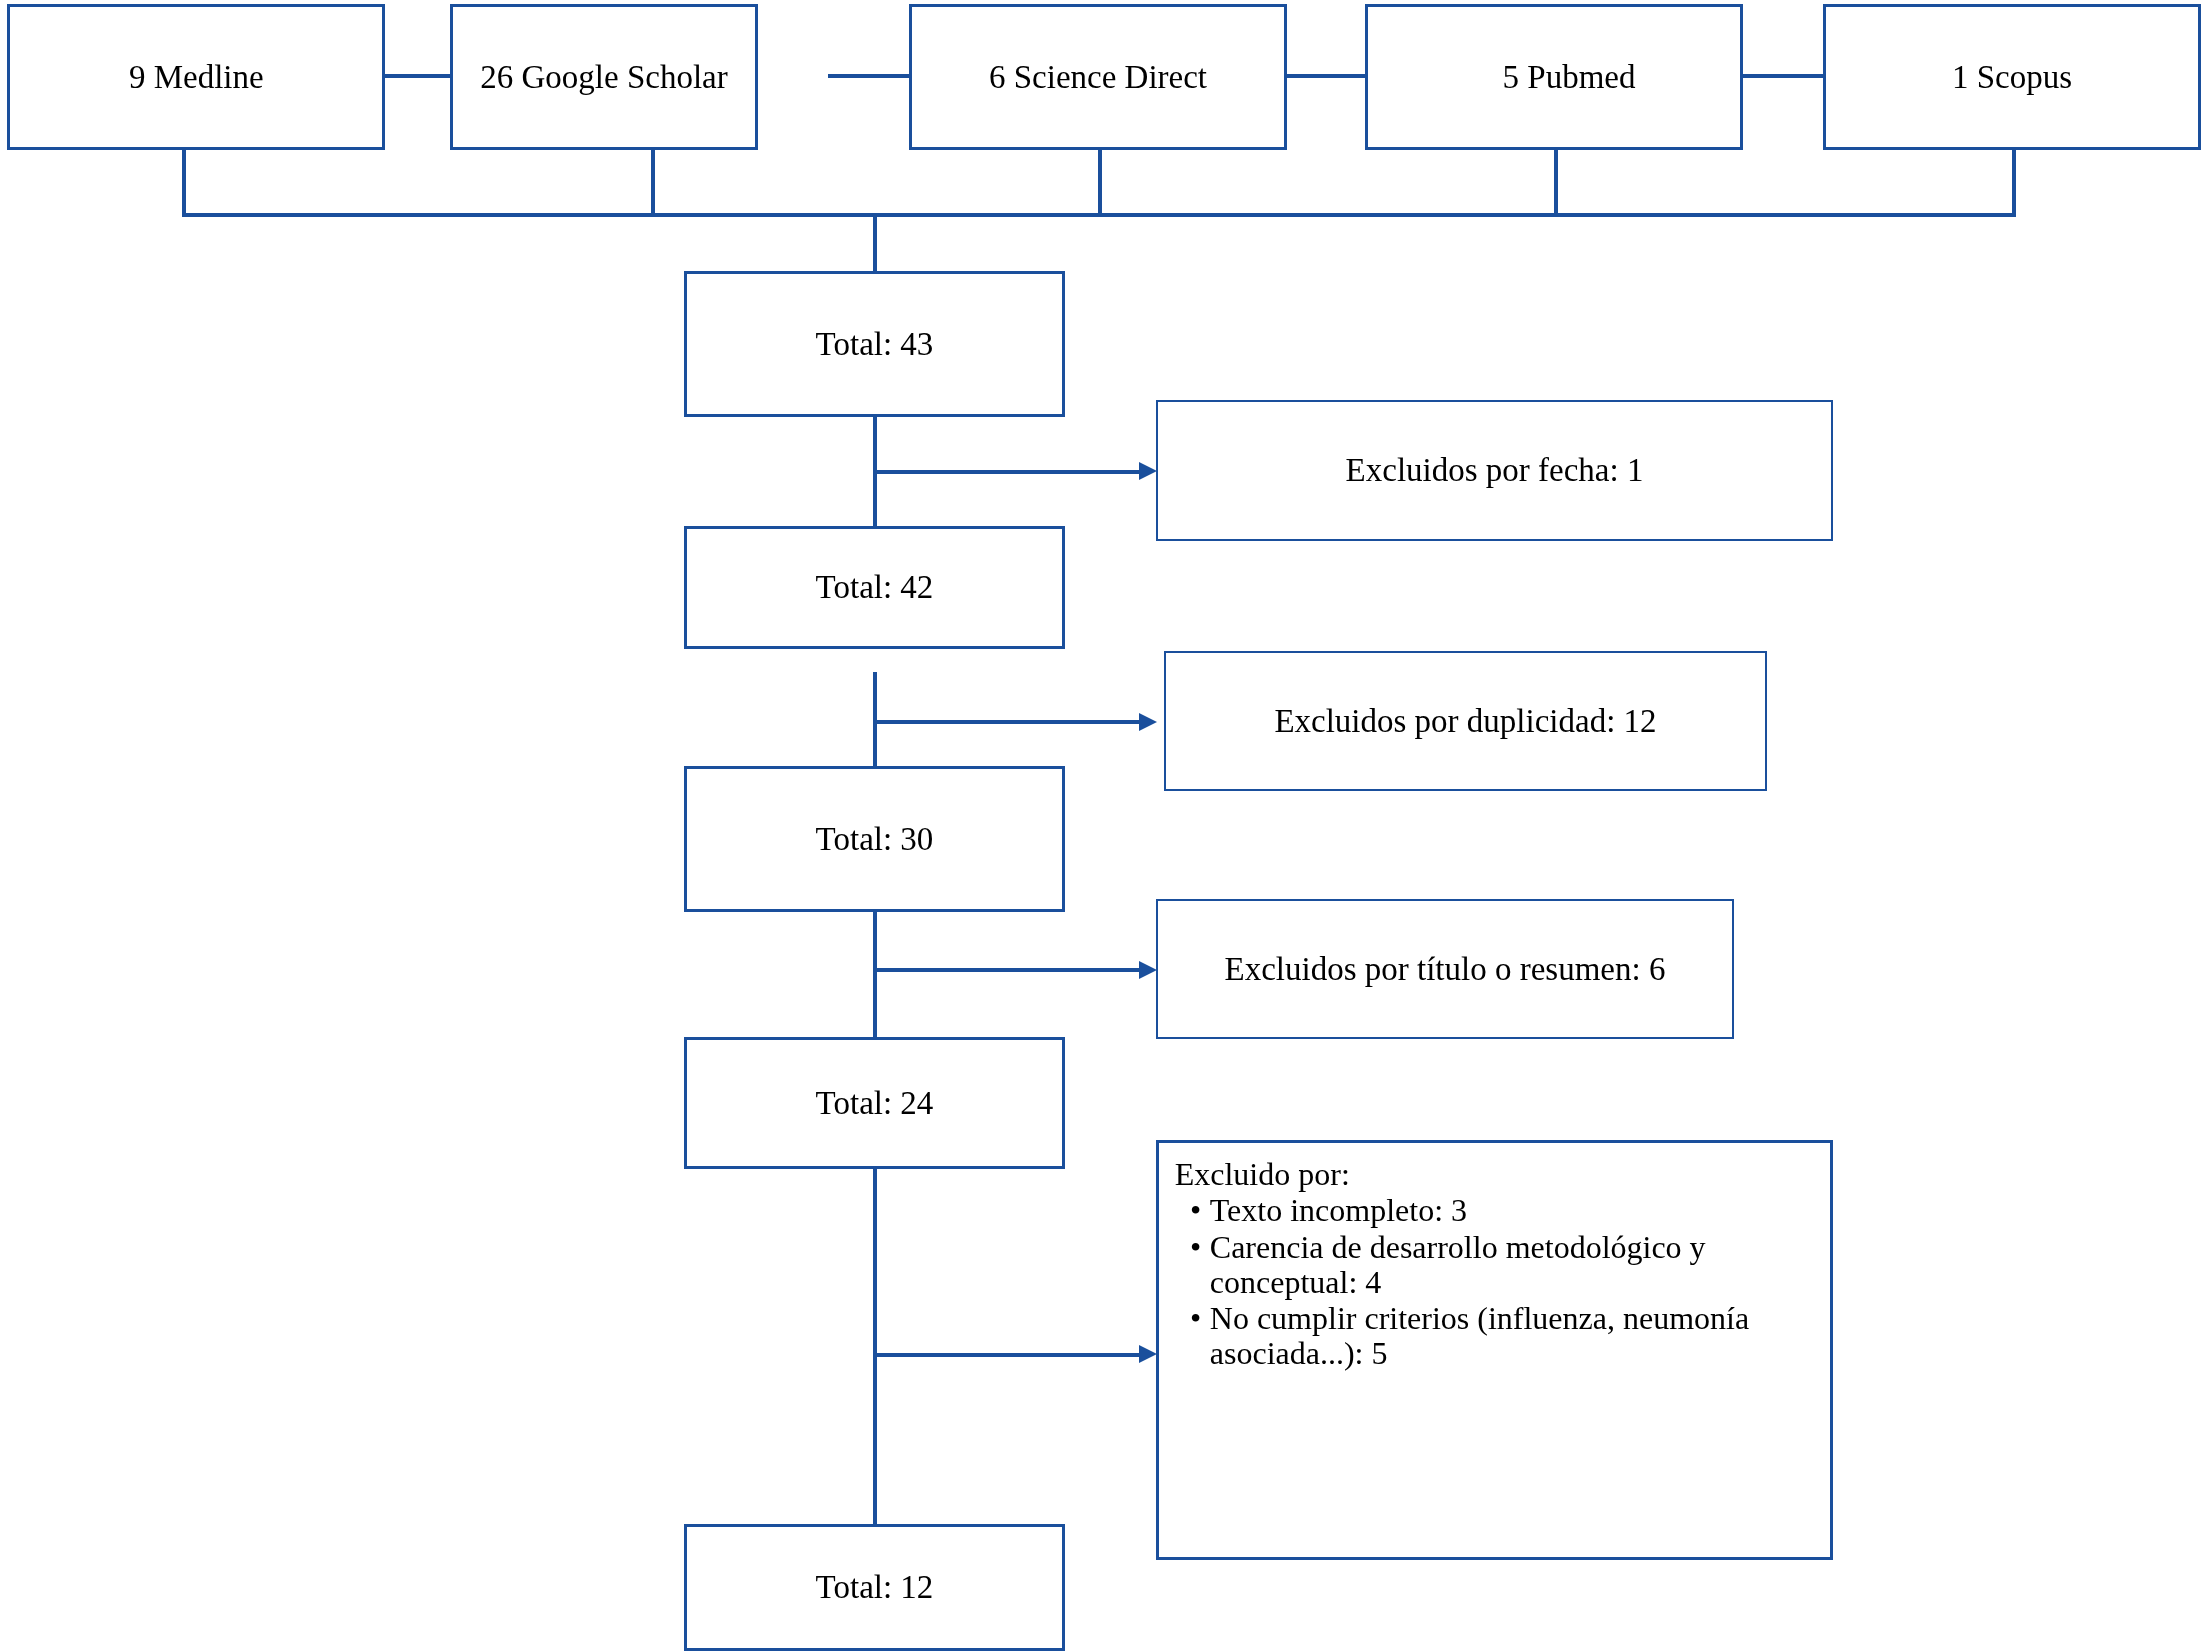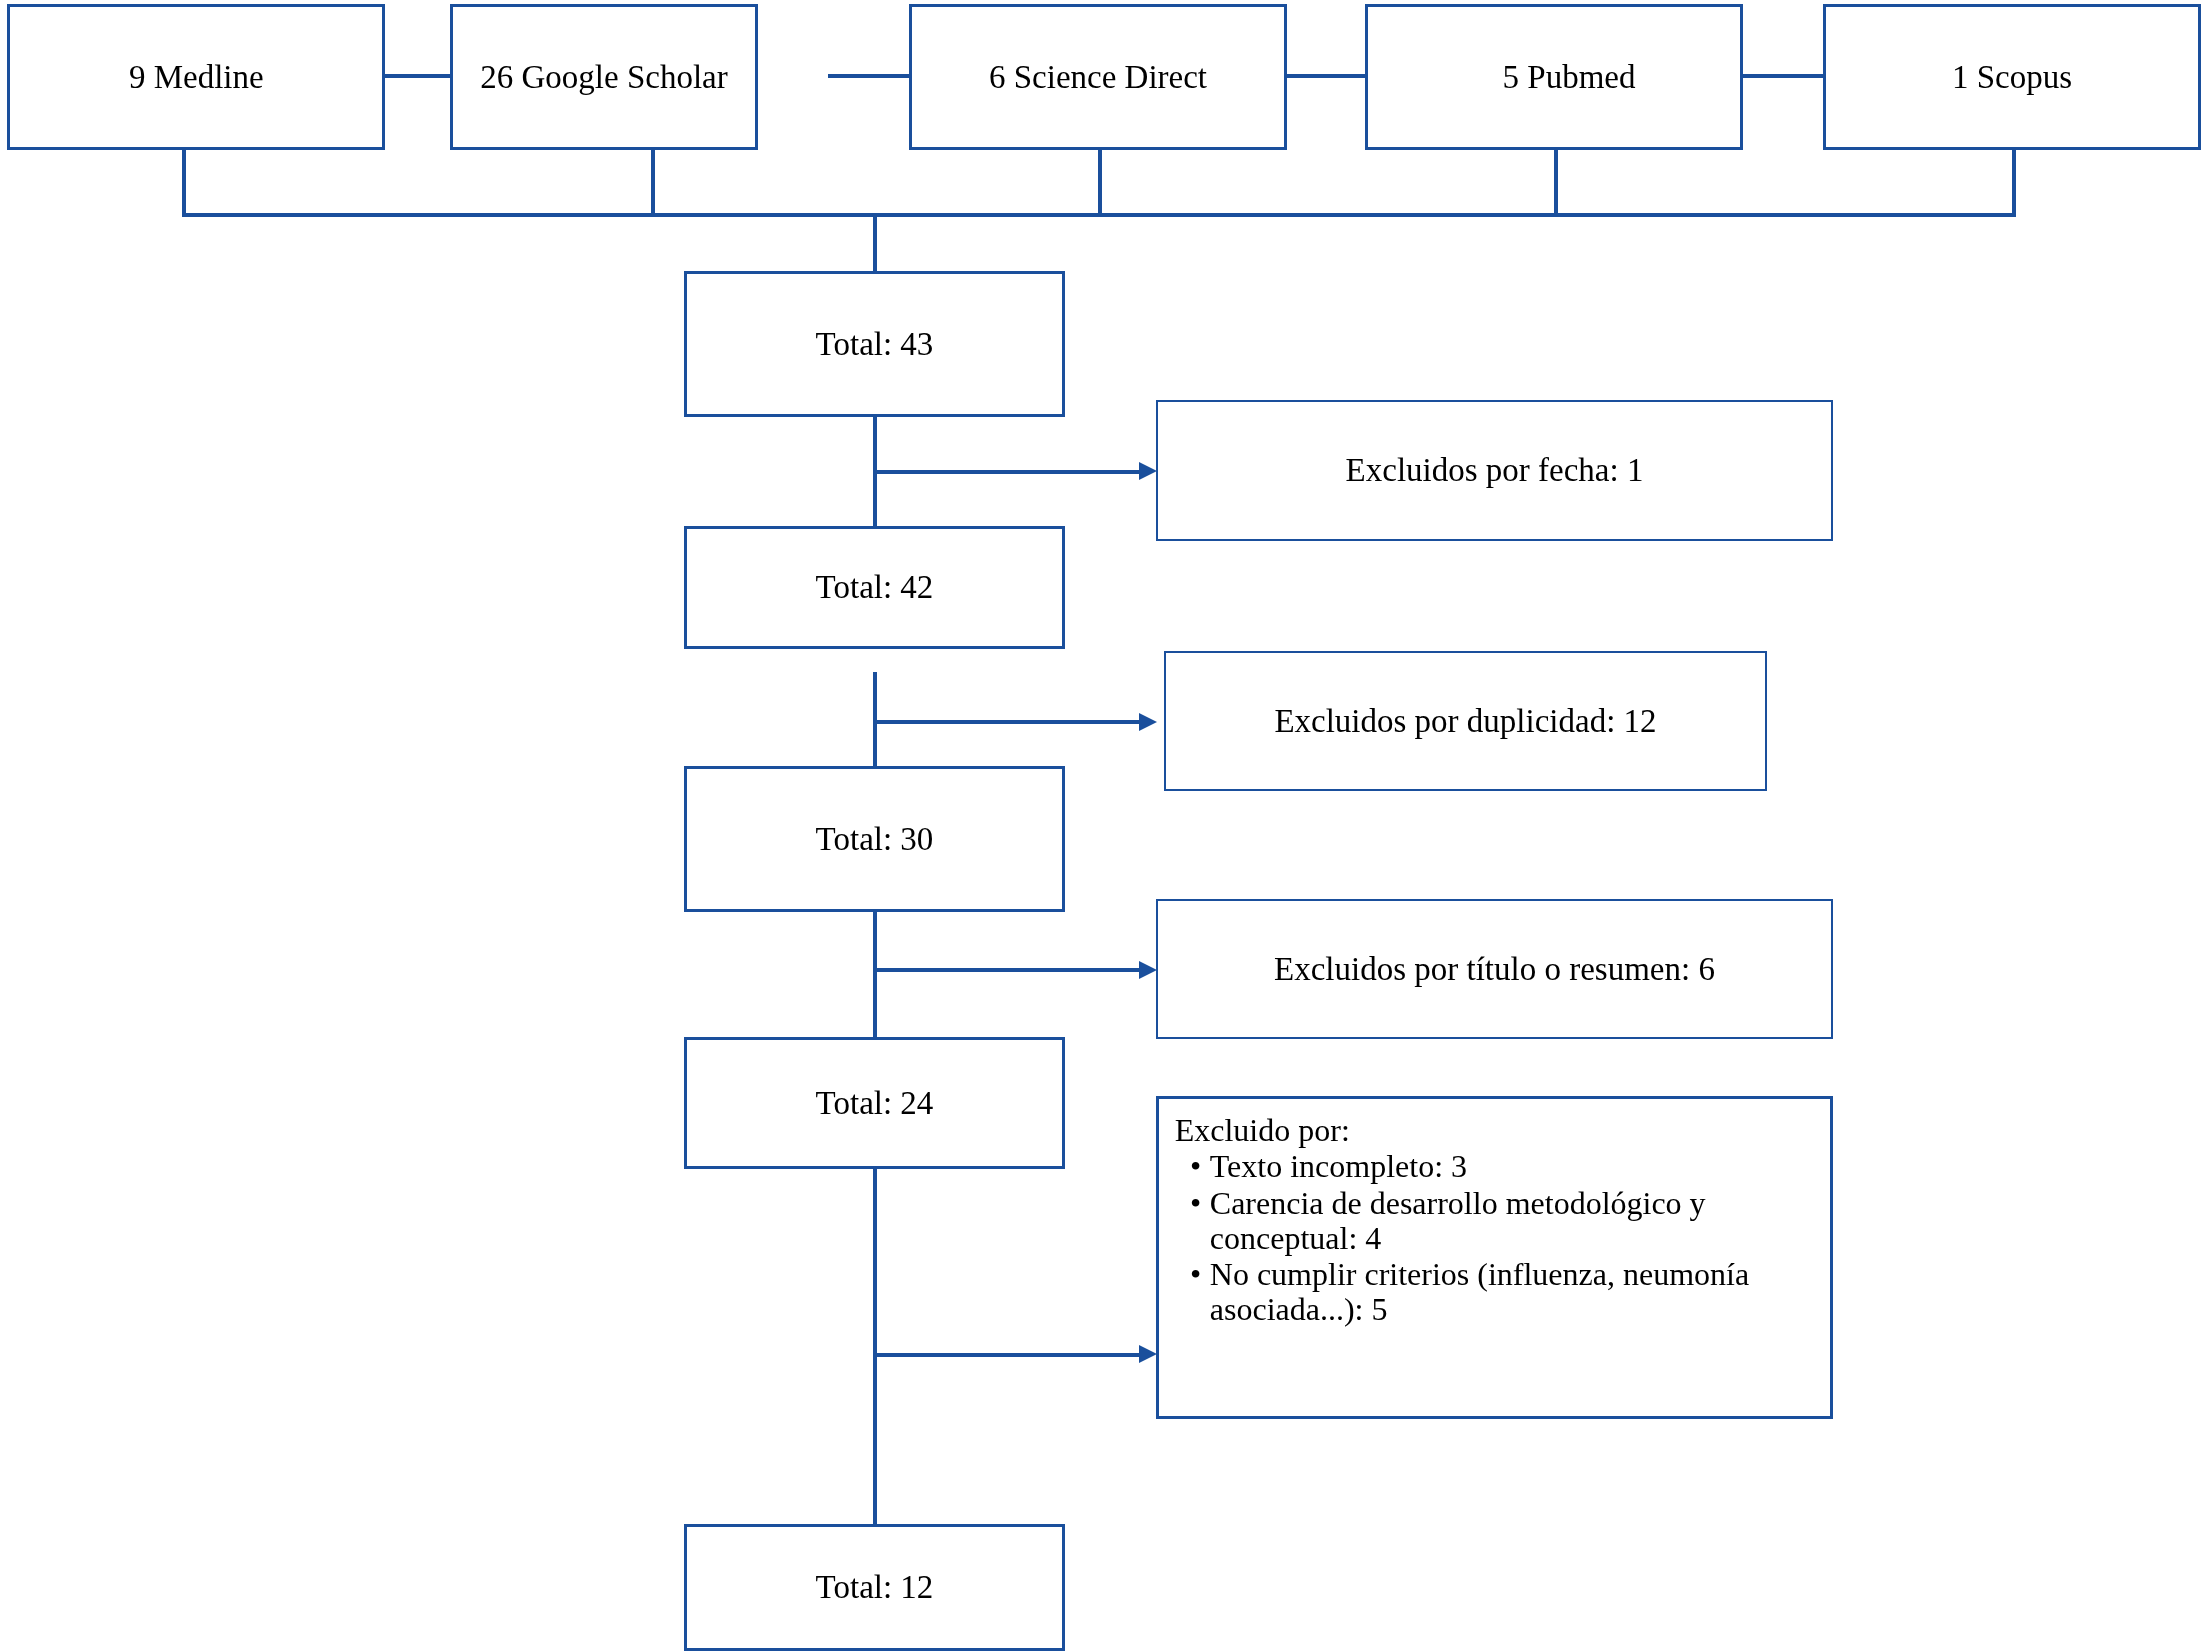--- a/index.html
+++ b/index.html
@@ -160,27 +160,27 @@
   </div>
 
   <div class="line hline" style="left:873px; top:720px; width:266px;"></div>
   <div class="arrow-head" style="left:1139px; top:713px;"></div>
   <div class="box thin excl-box" style="left:1164px; top:651px; width:603px; height:140px;align-items:center;">
     <span>Excluidos por duplicidad: 12</span>
   </div>
 
   <div class="line hline" style="left:873px; top:968px; width:266px;"></div>
   <div class="arrow-head" style="left:1139px; top:961px;"></div>
-  <div class="box thin excl-box" style="left:1156px; top:899px; width:677px; height:140px;font-family:Liberation Serif, serif;">
+  <div class="box thin excl-box" style="left:1156px; top:899px; width:578px; height:140px;font-family:Liberation Serif, serif;">
     <span>Excluidos por título o resumen: 6</span>
   </div>
 
   <div class="line hline" style="left:873px; top:1353px; width:266px;"></div>
   <div class="arrow-head" style="left:1139px; top:1345px;"></div>
-  <div class="box excl-list-box" style="left:1156px; top:1096px; width:677px; height:323px;">
+  <div class="box excl-list-box" style="left:1156px; top:1140px; width:677px; height:420px;">
     <div style="width:100%;">
       <span class="lead">Excluido por:</span>
       <ul>
         <li>Texto incompleto: 3</li>
         <li>Carencia de desarrollo metodológico y conceptual: 4</li>
         <li>No cumplir criterios (influenza, neumonía asociada...): 5</li>
       </ul>
     </div>
   </div>
 

